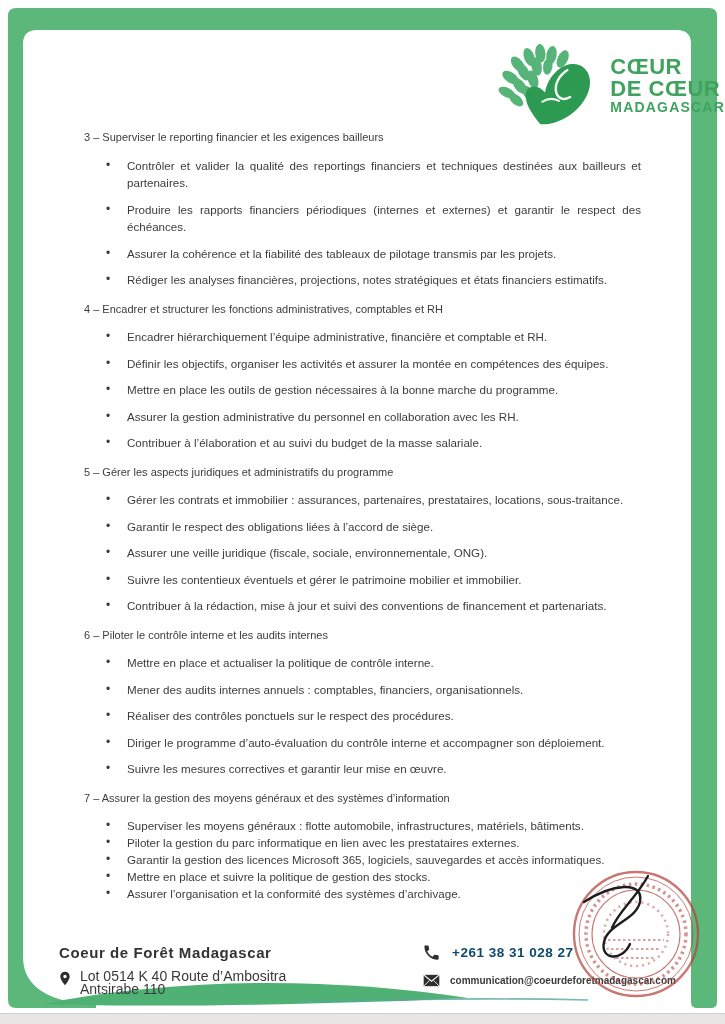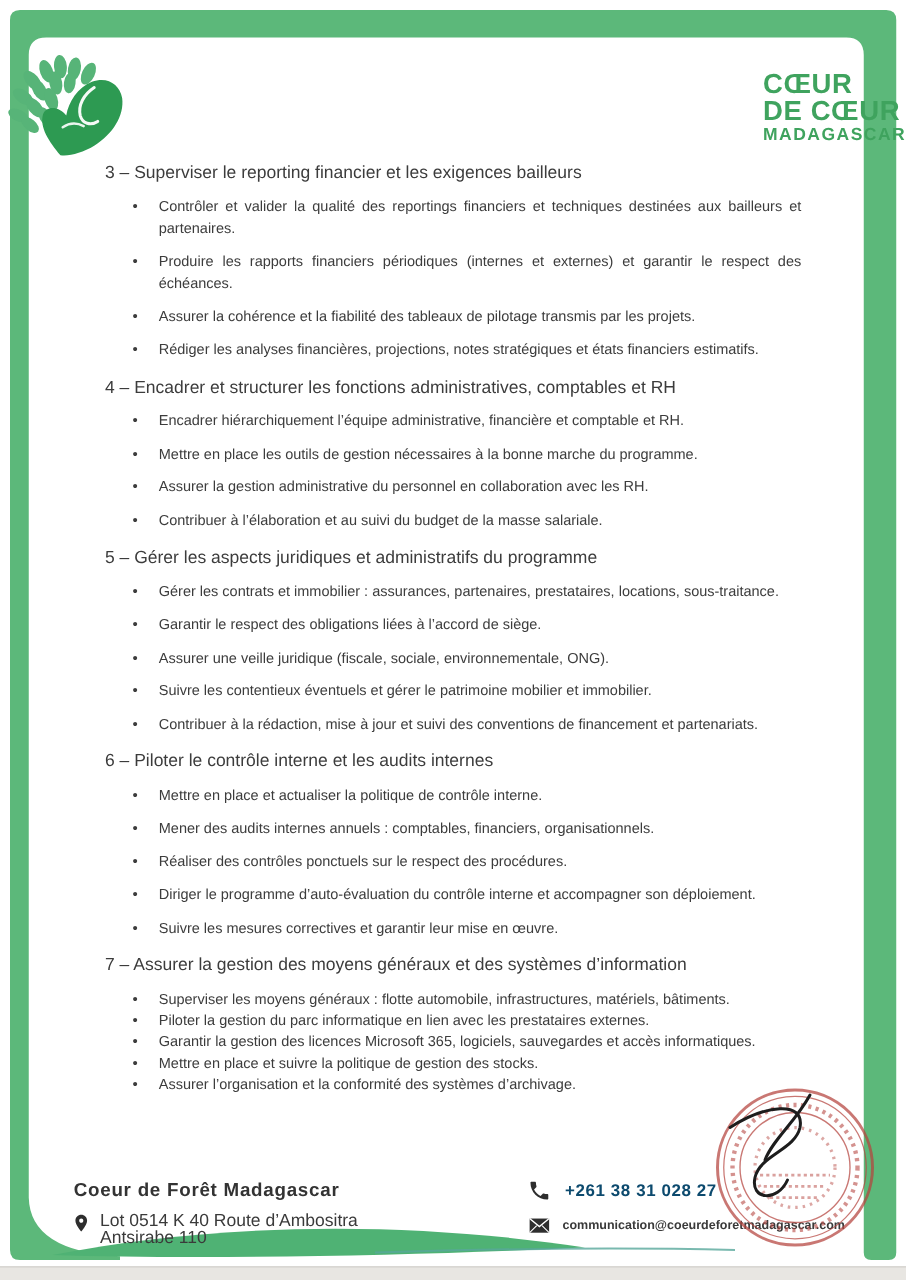--- a/index.html
+++ b/index.html
@@ -4,29 +4,29 @@
 <style>
   html,body{margin:0;padding:0;background:#ffffff;}
   .page{
     position:relative;width:725px;height:1024px;overflow:hidden;
     background:#ffffff;font-family:"Liberation Sans",sans-serif;color:#3c3c3c;
   }
   svg{display:block;}
   .frame-svg{position:absolute;left:0;top:0;width:725px;height:1024px;pointer-events:none;}
 
   
-  .logo{position:absolute;top:44px;left:0;right:0;display:flex;justify-content:space-between;align-items:center;gap:12px;}
+  .logo{position:absolute;top:44px;left:0;right:0;display:flex;justify-content:flex-end;align-items:center;gap:12px;}
   .logo-graphic{width:106px;height:82px;}
   .wordmark{display:flex;flex-direction:column;justify-content:center;color:#3fa35e;font-weight:bold;}
   .wm-l1,.wm-l2{font-size:22px;line-height:22px;letter-spacing:.5px;}
   .wm-l3{font-size:14px;line-height:15px;letter-spacing:1.2px;}
 
   
   .content{position:absolute;left:84px;top:129px;width:557px;font-size:11.6px;line-height:17.5px;}
-  .sec-h{font-size:14px;font-weight:400;margin:12px 0 10px 0;}
+  .sec-h{font-size:11px;font-weight:400;margin:12px 0 10px 0;}
   .doc-section:first-child .sec-h{margin-top:0;}
   ul.bullets{list-style:none;margin:0;padding:0 0 0 43px;}
   ul.bullets li{position:relative;margin:0 0 9px 0;text-align:justify;}
   ul.bullets li::before{content:"\2022";position:absolute;left:-21px;top:0;font-size:12px;}
   ul.bullets.tight li{margin-bottom:0;line-height:17px;}
 
   
   .footer{position:absolute;left:0;top:12px;width:725px;height:1024px;pointer-events:none;}
   .org{position:absolute;left:59px;top:932px;font-size:15px;font-weight:bold;color:#333;letter-spacing:.6px;}
   .pin{position:absolute;left:57px;top:956px;width:16px;height:21px;}
@@ -95,20 +95,21 @@
         <li>Produire les rapports financiers périodiques (internes et externes) et garantir le respect des échéances.</li>
         <li>Assurer la cohérence et la fiabilité des tableaux de pilotage transmis par les projets.</li>
         <li>Rédiger les analyses financières, projections, notes stratégiques et états financiers estimatifs.</li>
       </ul>
     </section>
 
     <section class="doc-section">
       <h2 class="sec-h">4 – Encadrer et structurer les fonctions administratives, comptables et RH</h2>
       <ul class="bullets">
         <li>Encadrer hiérarchiquement l’équipe administrative, financière et comptable et RH.</li>
+        <li>Définir les objectifs, organiser les activités et assurer la montée en compétences des équipes.</li>
         <li>Mettre en place les outils de gestion nécessaires à la bonne marche du programme.</li>
         <li>Assurer la gestion administrative du personnel en collaboration avec les RH.</li>
         <li>Contribuer à l’élaboration et au suivi du budget de la masse salariale.</li>
       </ul>
     </section>
 
     <section class="doc-section">
       <h2 class="sec-h">5 – Gérer les aspects juridiques et administratifs du programme</h2>
       <ul class="bullets">
         <li>Gérer les contrats et immobilier : assurances, partenaires, prestataires, locations, sous-traitance.</li>

